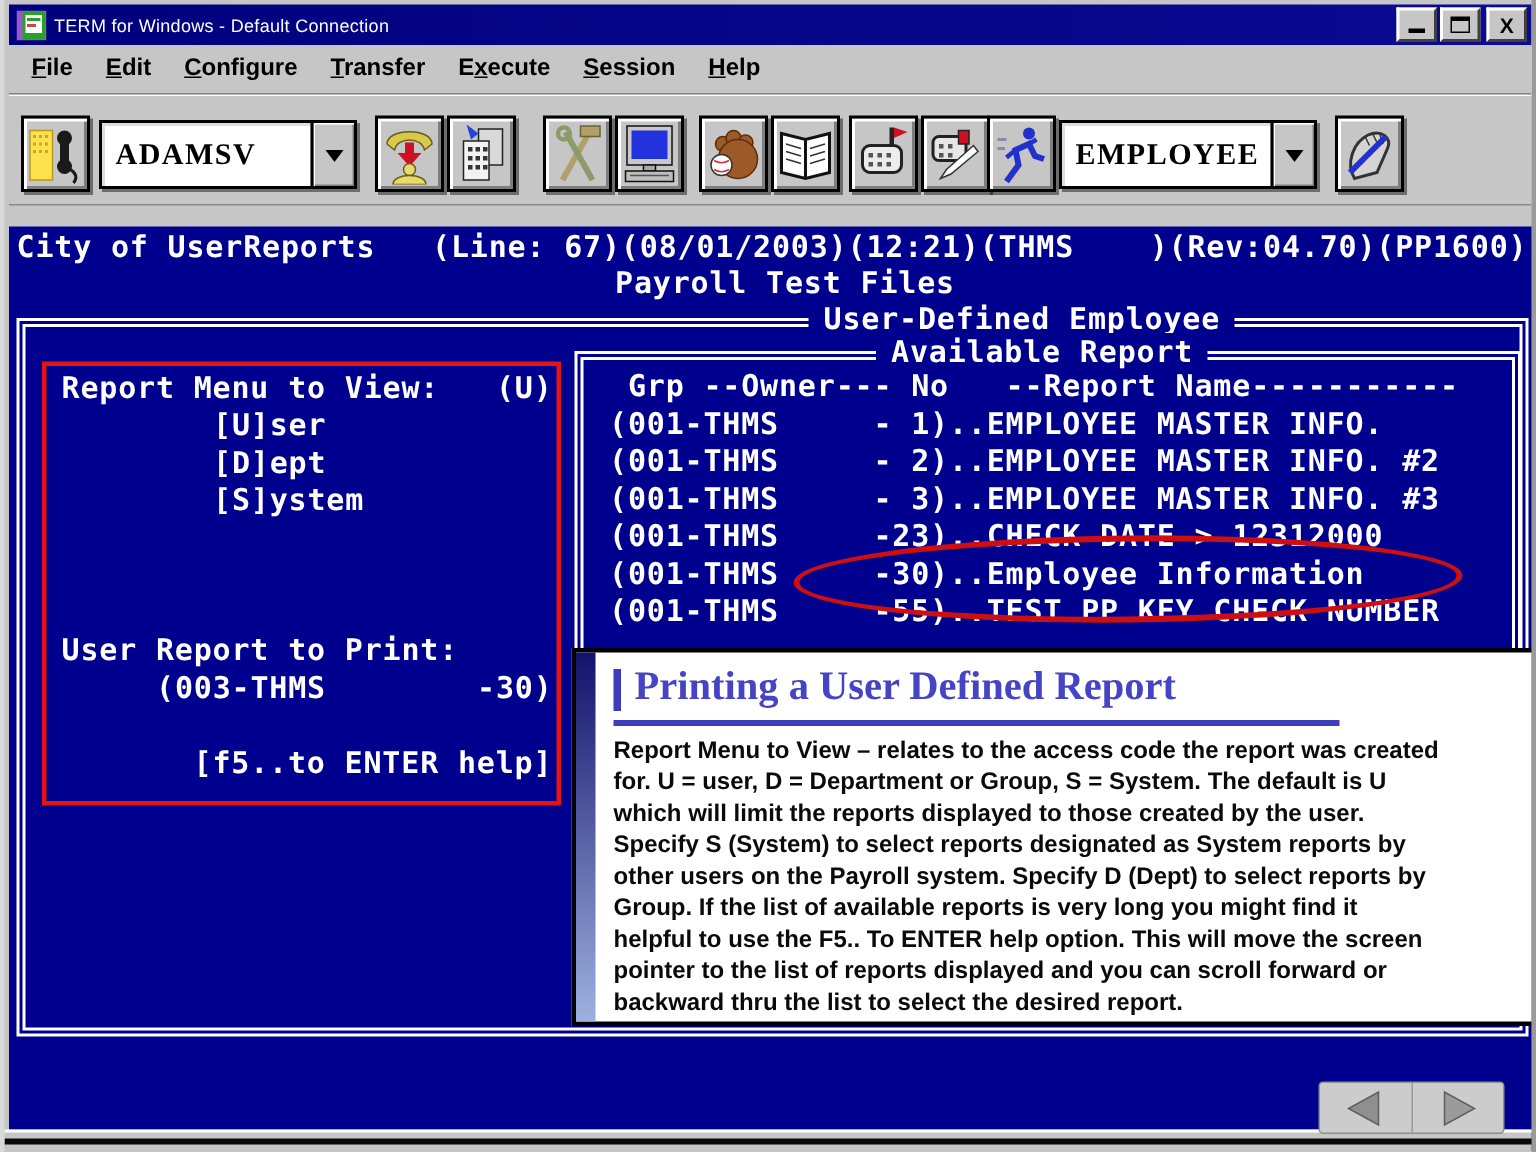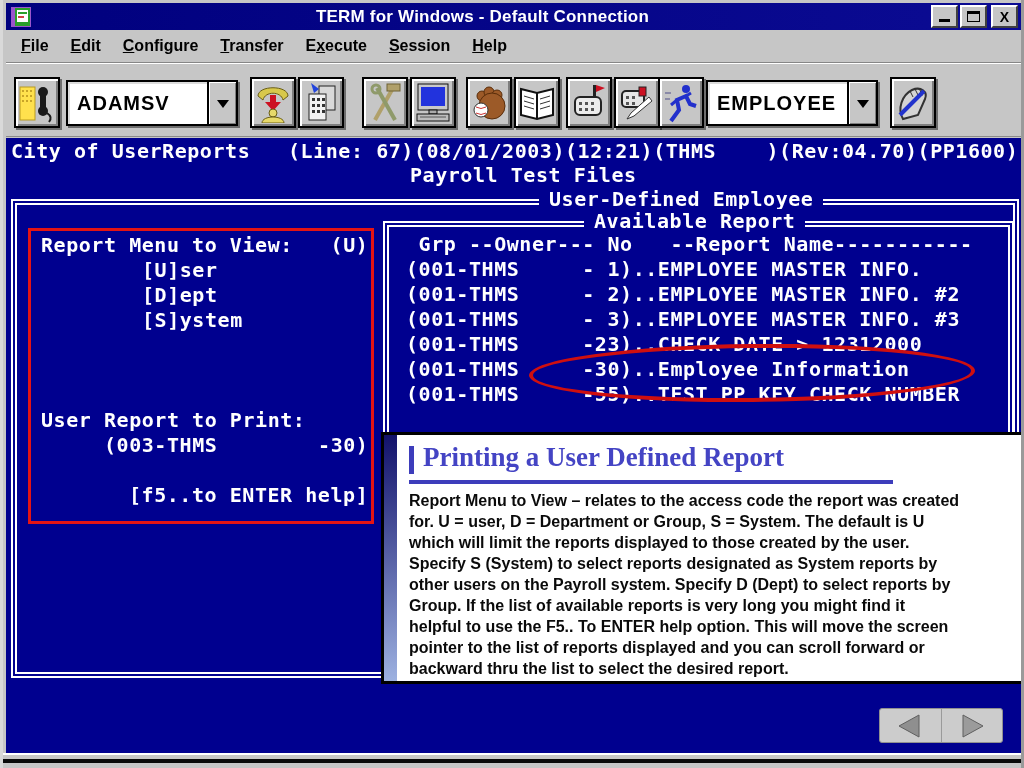--- a/index.html
+++ b/index.html
@@ -7,22 +7,22 @@
   body {
     position:relative; background:#c6c6c6;
     font-family:"Liberation Sans", sans-serif;
     border-left:3px solid #d9d9d9; border-right:3px solid #9a9a9a;
   }
 
   
   .titlebar { position:absolute; left:3px; top:3px; width:1015px; height:27px;
     background:linear-gradient(90deg,#00007e,#0b0b93); display:flex; align-items:center; padding:0 3px; }
   .app-icon { width:20px; height:20px; margin:0 5px 0 2px; flex:0 0 auto; }
-  .title-text { color:#fff; font-weight:bold; font-size:17px; letter-spacing:0.2px; flex:1;
-    white-space:nowrap; overflow:hidden;text-align:center; }
+  .title-text { color:#fff; font-weight:normal; font-size:12px; letter-spacing:0.2px; flex:1;
+    white-space:nowrap; overflow:hidden; }
   .win-btn { width:27px; height:23px; background:#c6c6c6; margin-left:2px;
     border-top:2px solid #fff; border-left:2px solid #fff;
     border-right:2px solid #404040; border-bottom:2px solid #404040;
     display:flex; align-items:center; justify-content:center; position:relative; }
   .win-btn.close { margin-left:4px; font-weight:bold; font-size:14px; color:#000; }
   .glyph-min { position:absolute; bottom:4px; left:6px; width:11px; height:3px; background:#000; }
   .glyph-max { width:13px; height:11px; border:1px solid #000; border-top:3px solid #000; }
 
   
   .menubar { position:absolute; left:3px; top:30px; width:1015px; height:33px;
@@ -34,31 +34,31 @@
   
   .toolbar { position:absolute; left:3px; top:64px; width:1015px; height:73px; background:#c6c6c6;
     border-bottom:1px solid #8a8a8a; }
   .tbtn { position:absolute; top:13px; width:46px; height:51px; background:#c6c6c6;
     border:2px solid #000;
     box-shadow:inset 2px 2px 0 #ffffff, inset -2px -2px 0 #7e7e7e, 2px 2px 0 rgba(0,0,0,0.45);
     display:flex; align-items:center; justify-content:center; }
   .tbtn svg { width:36px; height:40px; }
   .combo { position:absolute; top:16px; height:46px; background:#fff; border:2px solid #000;
     box-shadow:inset 2px 2px 0 #dcdcdc, 2px 2px 0 rgba(0,0,0,0.45);
-    display:flex; align-items:stretch; }
+    display:flex; align-items:stretch;font-family:Liberation Serif, serif; }
   .combo-text { flex:1; font-weight:bold; font-size:20px; letter-spacing:1px; color:#000;
     display:flex; align-items:center; padding-left:9px; white-space:nowrap; }
   .combo-arrow { width:29px; background:#c6c6c6; border-left:2px solid #000;
     display:flex; align-items:center; justify-content:center;
     box-shadow:inset 1px 1px 0 #fff, inset -1px -1px 0 #7e7e7e; }
   .combo-arrow i { width:0; height:0; border:6px solid transparent; border-top:8px solid #000;
     margin-top:7px; }
 
   
-  .terminal { position:absolute; left:3px; top:138px; width:1018px; height:616px;
+  .terminal { position:absolute; left:3px; top:151px; width:1018px; height:616px;
     background:#00008f; color:#fff;
     font-family:"DejaVu Sans Mono", monospace; font-weight:bold;
     font-size:20px; letter-spacing:0.55px; line-height:25px; }
   .tline { position:absolute; white-space:pre; }
   .dbox { position:absolute; border:6px double #fff; }
   .box-title { position:absolute; background:#00008f; padding:0 10px; white-space:pre; }
   .report-rows { position:absolute; left:400px; top:94px; white-space:pre; }
 
   .red-box { position:absolute; left:22px; top:90px; width:346px; height:296px;
     border:3px solid #e41414; z-index:20; }

